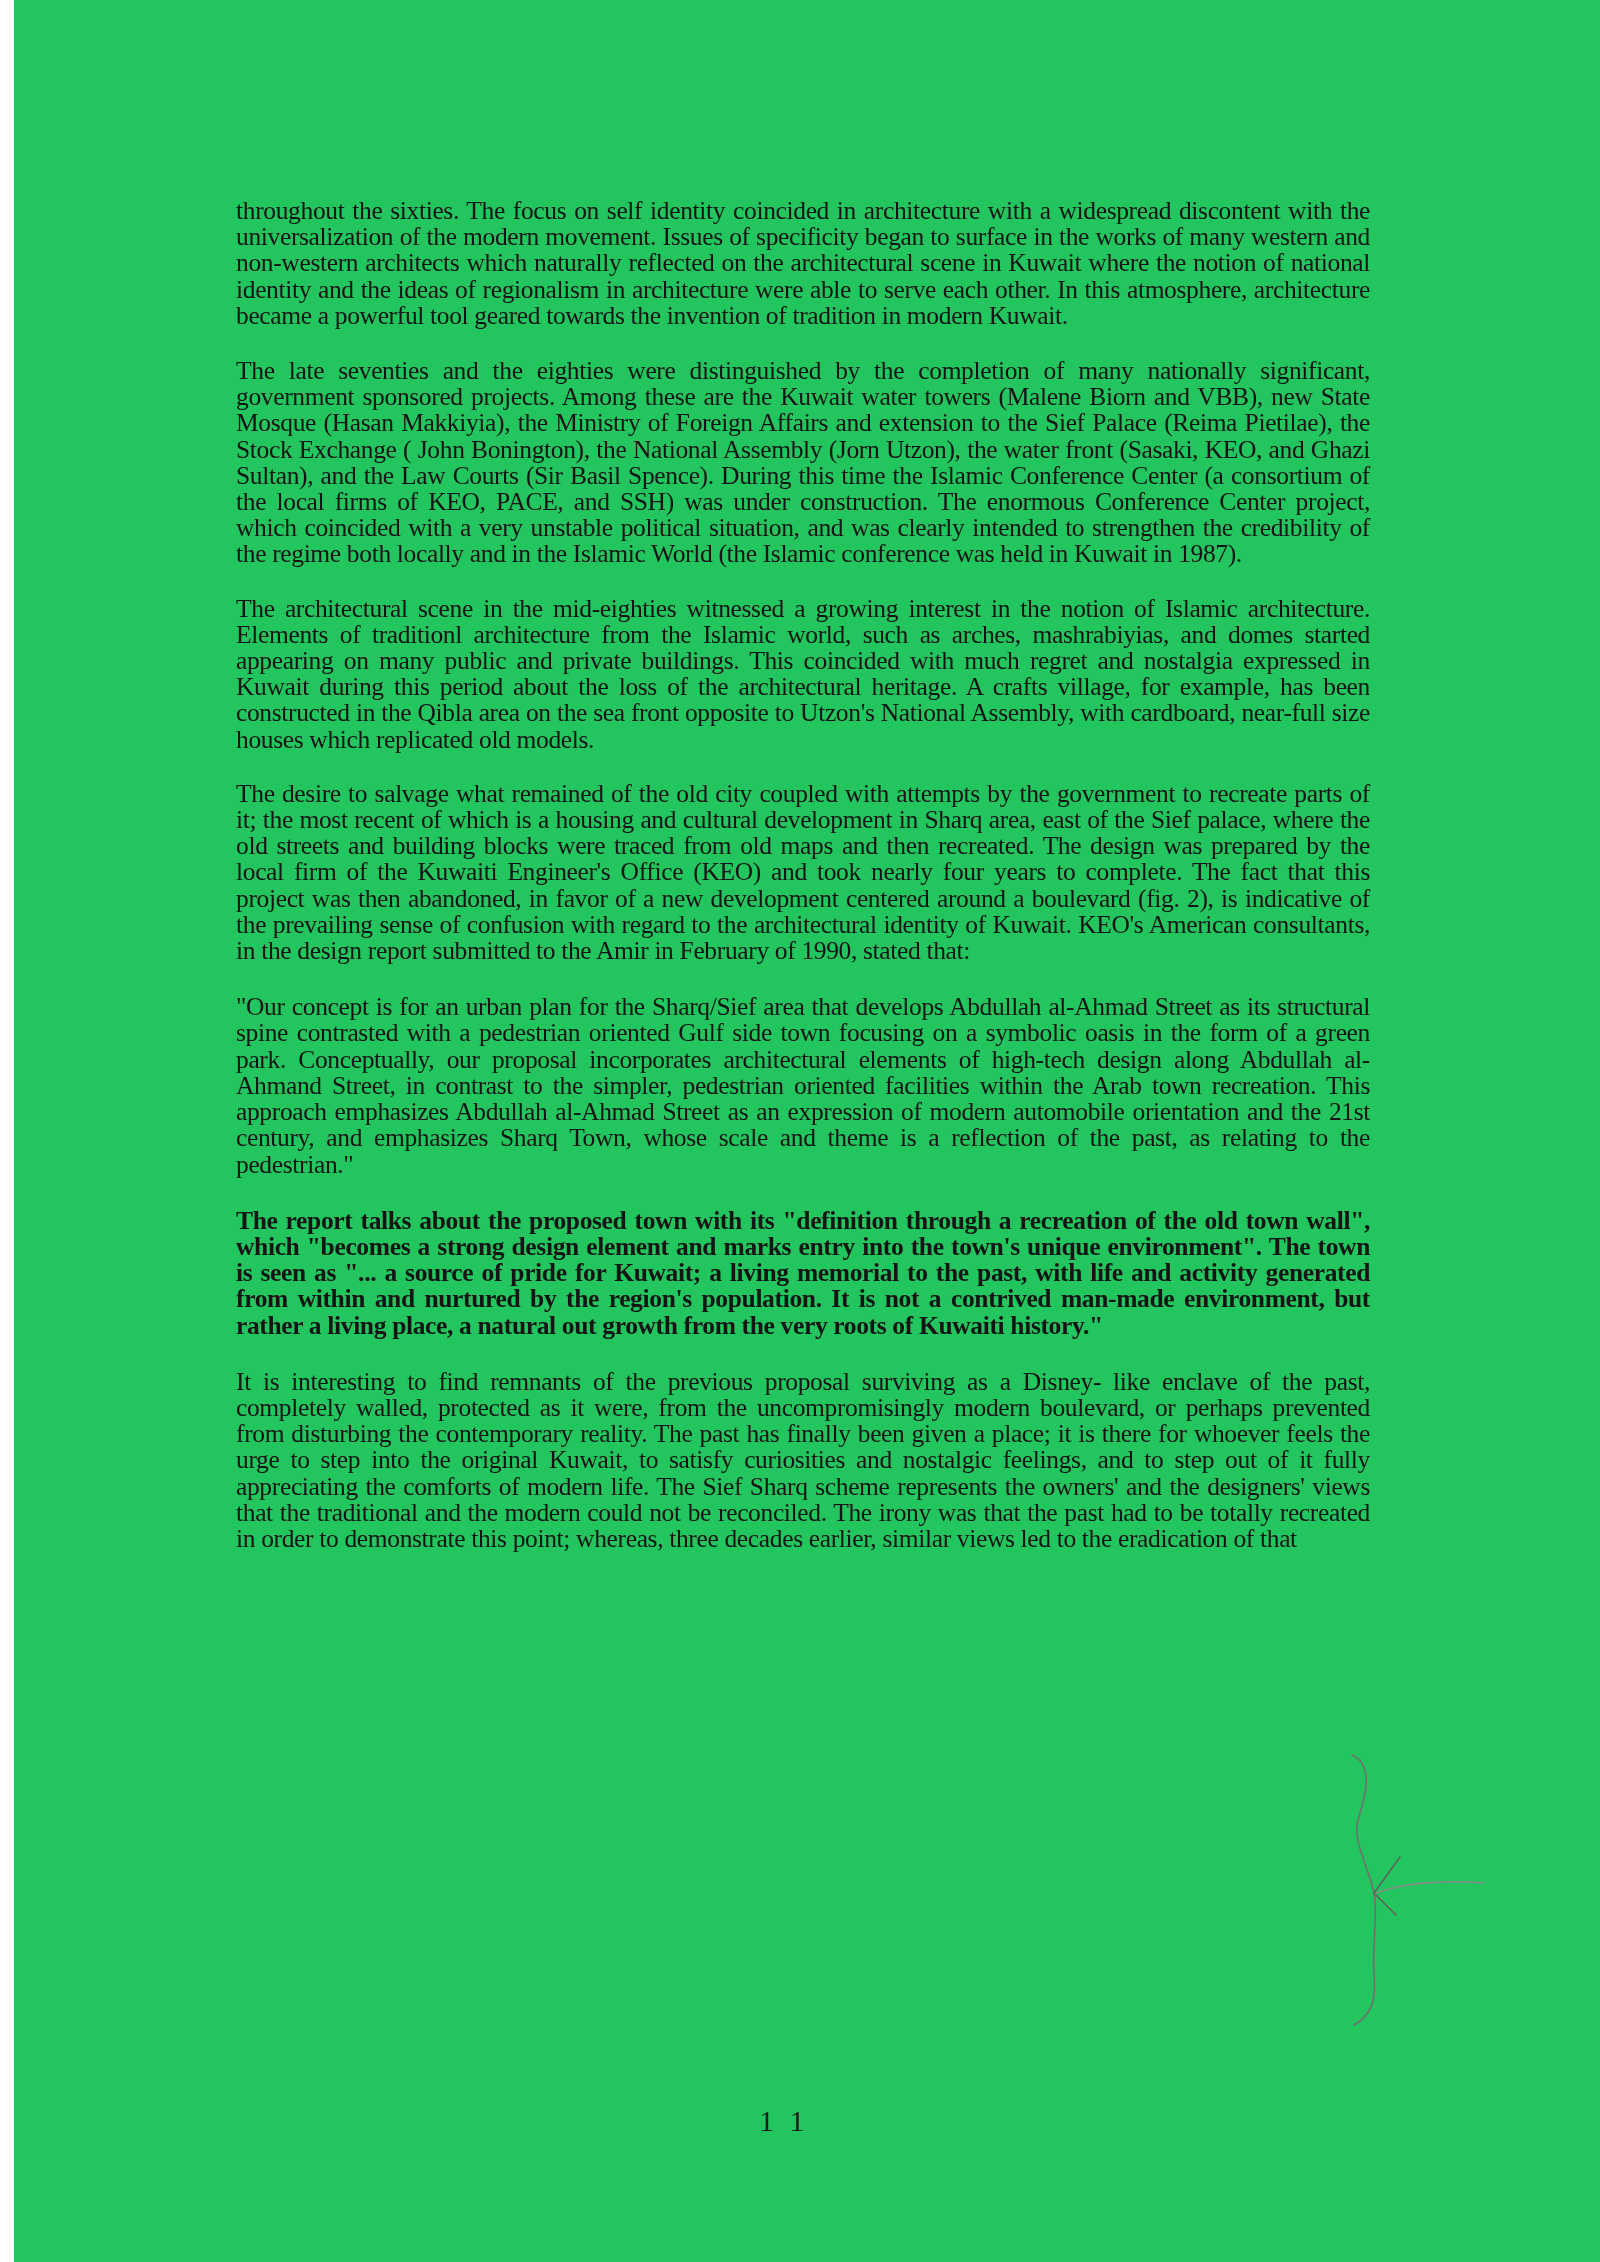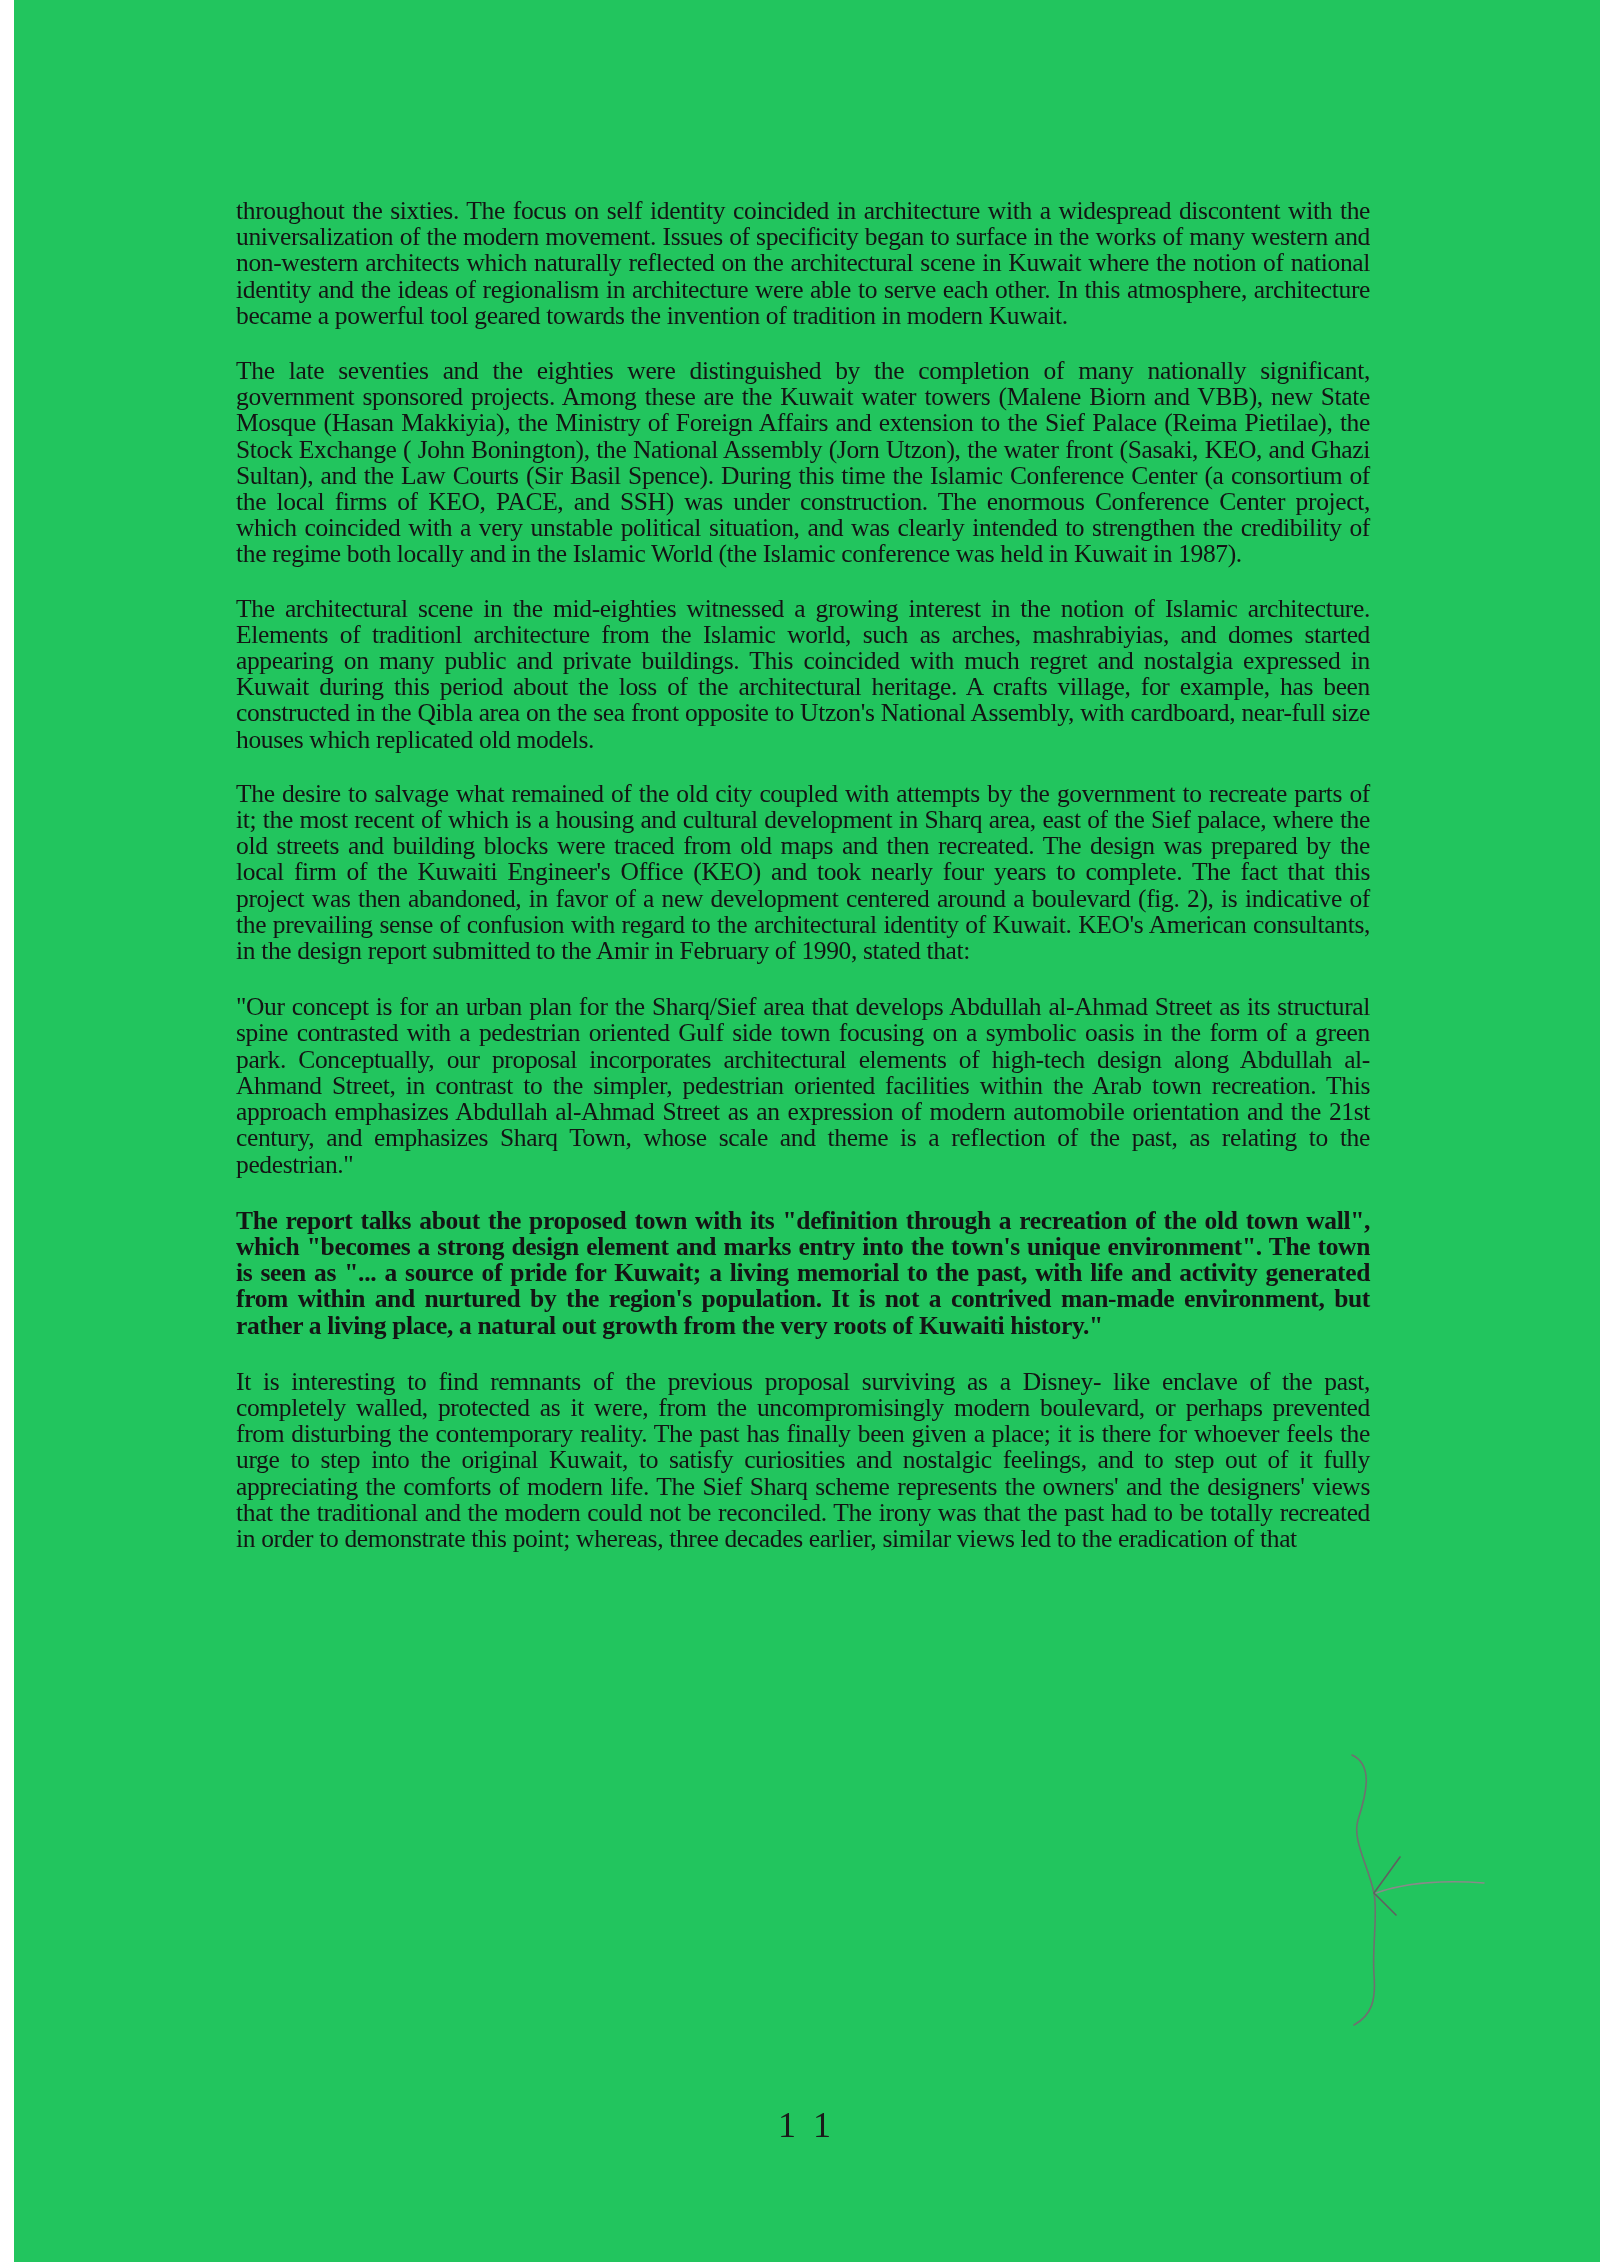--- a/index.html
+++ b/index.html
@@ -16,22 +16,22 @@
     letter-spacing: -0.35px;
   }
   .para { margin: 0 0 26px 0; text-align: justify; }
   .para.p1 { margin-bottom: 29px; }
   .para.p2 { margin-bottom: 28px; }
   .para.p3 { margin-bottom: 28px; }
   .para.p4 { margin-bottom: 30px; }
   .para.p5 { margin-bottom: 30px; }
   .para.p6 { margin-bottom: 30px; font-weight: bold; }
   .page-number {
-    position: absolute; left: 764px; top: 2104px;
-    font-family: "Liberation Serif", serif; font-size: 36px; color: #1a1a1a;
+    position: absolute; left: 745px; top: 2104px;
+    font-family: "Liberation Serif", serif; font-size: 30px; color: #1a1a1a;
     letter-spacing: 4px;
   }
   .annotation { position: absolute; left: 1330px; top: 1745px; width: 180px; height: 290px; }
 </style>
 </head>
 <body>
 
 <div class="page">
   <div class="text-block">
     <p class="para p1">throughout the sixties. The focus on self identity coincided in architecture with a widespread discontent with the universalization of the modern movement. Issues of specificity began to surface in the works of many western and non-western architects which naturally reflected on the architectural scene in Kuwait where the notion of national identity and the ideas of regionalism in architecture were able to serve each other. In this atmosphere, architecture became a powerful tool geared towards the invention of tradition in modern Kuwait.</p>

